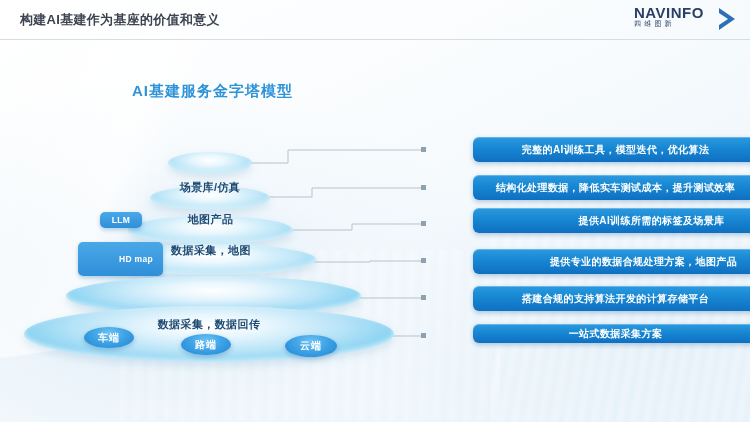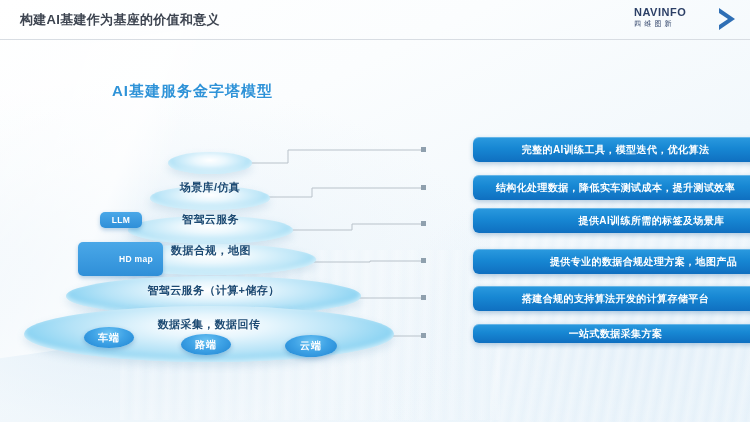--- a/index.html
+++ b/index.html
@@ -25,29 +25,29 @@
     opacity:.55;}
   .sheen3{left:120px;top:250px;width:380px;height:170px;
     background:repeating-linear-gradient(92deg,rgba(255,255,255,0) 0px,rgba(255,255,255,.5) 7px,rgba(255,255,255,0) 15px);
     opacity:.5;}
 
   
   .hdr{position:absolute;left:0;top:0;width:750px;height:40px;}
   .hdr-title{position:absolute;left:20px;top:11px;font-size:13px;font-weight:bold;color:#3d4450;letter-spacing:.3px;}
   .hdr-rule{position:absolute;left:0;top:39px;width:750px;height:1px;background:#d8dde3;}
   .logo{position:absolute;right:12px;top:7px;width:104px;height:26px;}
-  .logo-word{position:absolute;left:0;top:0;font-size:11px;font-weight:bold;letter-spacing:.5px;
+  .logo-word{position:absolute;left:0;top:0;font-size:15px;font-weight:bold;letter-spacing:.5px;
      color:#2b3f66;line-height:11px;}
   .logo-cn{position:absolute;left:0;top:13px;font-size:7px;letter-spacing:3.2px;color:#2b3f66;line-height:8px;}
   .logo-arrow{position:absolute;right:0;top:0;width:22px;height:24px;}
 
   
   .col-title{position:absolute;font-size:15px;font-weight:bold;color:#2f93d8;letter-spacing:1px;
      text-shadow:0 1px 1px rgba(255,255,255,.9);}
-  #title-left{left:112px;top:82px;}
+  #title-left{left:132px;top:82px;}
   #title-right{left:487px;top:82px;}
 
   
   .pyr{position:absolute;left:0;top:0;width:420px;height:422px;}
   .layer{position:absolute;}
   .ell{position:absolute;left:0;top:0;width:100%;height:100%;border-radius:50%;
      background:radial-gradient(ellipse at 50% 38%, #ffffff 0%, #eaf7fd 26%, #bfe7f8 58%, #84d2f2 84%, #69c6ee 100%);
      box-shadow:0 4px 9px rgba(90,150,190,.20), inset 0 -2px 5px rgba(255,255,255,.65);}
   .ell.deep{background:radial-gradient(ellipse at 50% 36%, #ffffff 0%, #e8f6fd 22%, #b6e3f7 52%, #74cbf0 82%, #4fbdea 100%);}
   .lbl{position:absolute;left:0;width:100%;text-align:center;color:#1c4a73;font-size:11px;font-weight:bold;
@@ -121,33 +121,32 @@
     </div>
 
     <div class="layer" style="left:150px;top:186px;width:120px;height:24px;">
       <div class="ell"></div>
     </div>
     <div class="lbl" style="left:150px;top:180px;width:120px;">场景库/仿真</div>
 
     <div class="layer" style="left:128px;top:216px;width:165px;height:28px;">
       <div class="ell"></div>
     </div>
-    <div class="lbl" style="left:128px;top:212px;width:165px;">智驾云服务</div>
+    <div class="lbl" style="left:128px;top:212px;width:165px;">地图产品</div>
     <div class="badge" style="left:100px;top:212px;width:42px;height:16px;">LLM</div>
 
     <div class="layer" style="left:106px;top:244px;width:210px;height:31px;">
       <div class="ell"></div>
     </div>
-    <div class="lbl" style="left:106px;top:243px;width:210px;">数据合规，地图</div>
+    <div class="lbl" style="left:106px;top:243px;width:210px;">数据采集，地图</div>
     <div class="badge" style="left:78px;top:242px;width:54px;height:34px;padding-left:31px;">HD map</div>
 
     <div class="layer" style="left:66px;top:276px;width:295px;height:40px;">
       <div class="ell deep"></div>
     </div>
-    <div class="lbl" style="left:66px;top:283px;width:295px;">智驾云服务（计算+储存）</div>
 
     <div class="layer" style="left:24px;top:306px;width:370px;height:56px;">
       <div class="ell deep"></div>
     </div>
     <div class="lbl" style="left:24px;top:317px;width:370px;">数据采集，数据回传</div>
     <div class="pill" style="left:84px;top:327px;width:50px;height:21px;">车端</div>
     <div class="pill" style="left:181px;top:334px;width:50px;height:21px;">路端</div>
     <div class="pill" style="left:285px;top:335px;width:52px;height:22px;">云端</div>
   </div>
 

